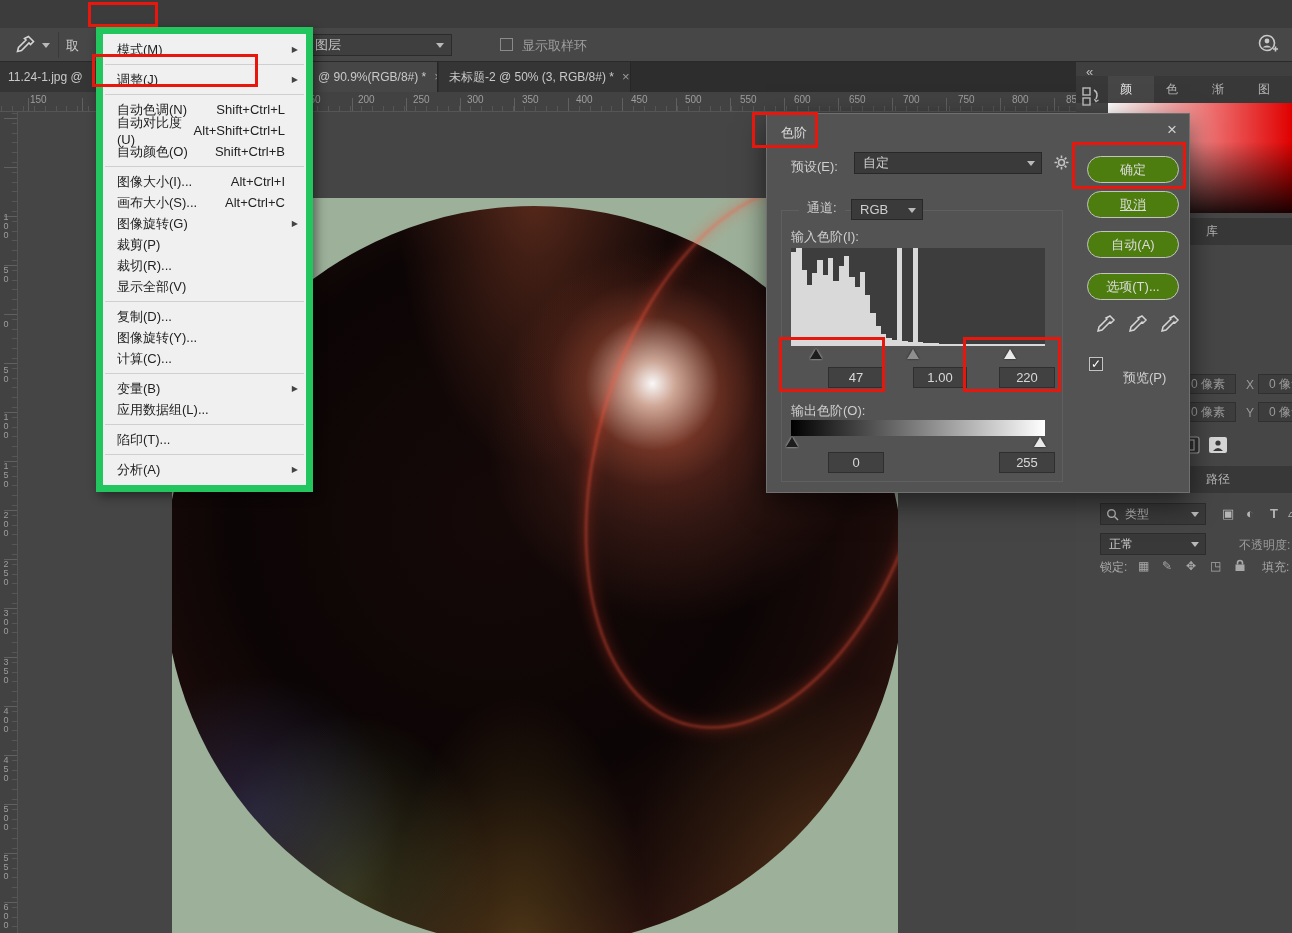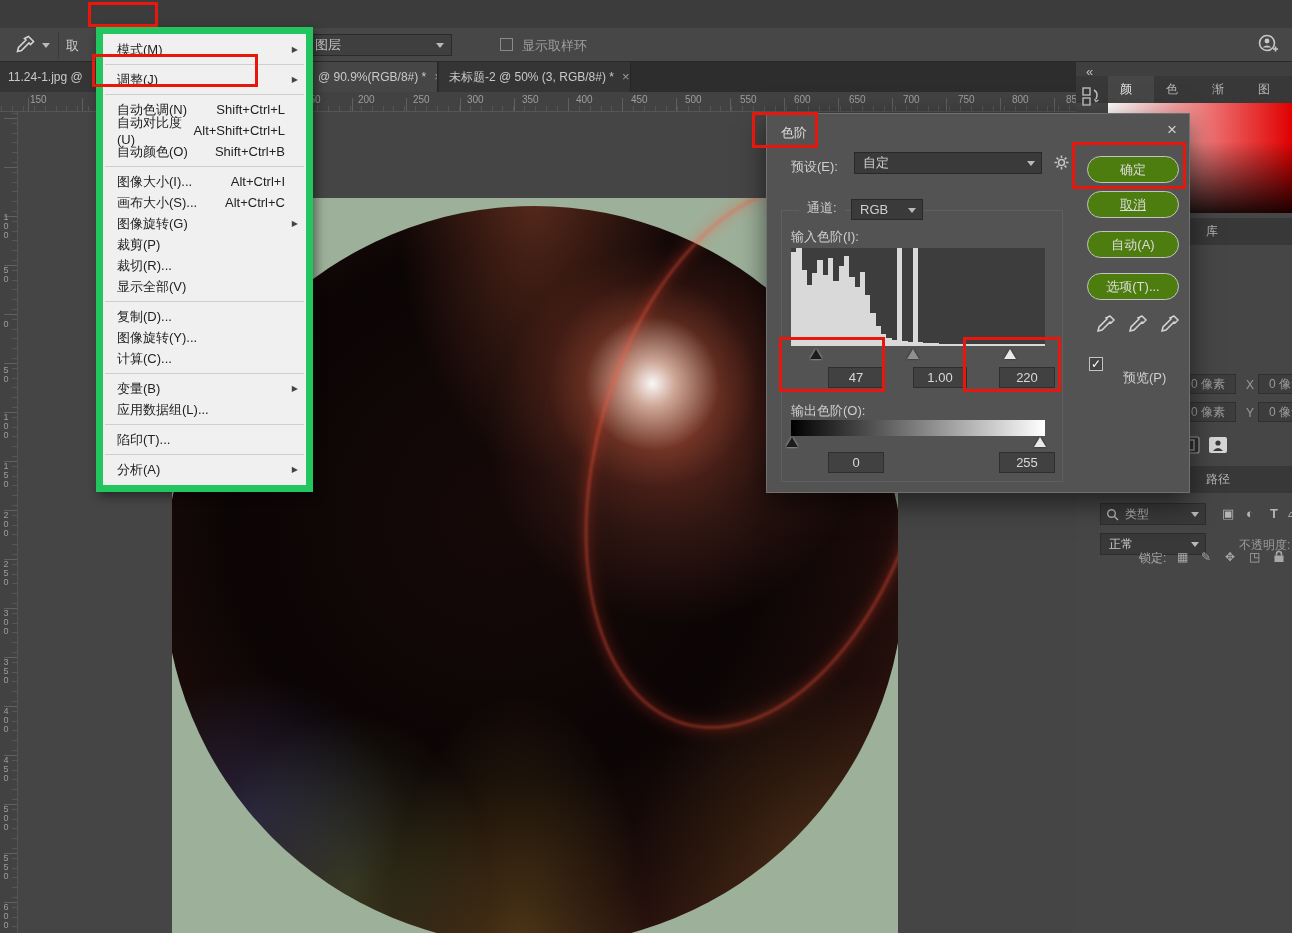--- a/index.html
+++ b/index.html
@@ -125,21 +125,21 @@
   .ifield { position:absolute; width:56px; height:20px; background:#3d3d3d; border:1px solid #303030;
             color:#9a9a9a; font-size:12px; line-height:18px; text-align:center; }
   .ilabel { position:absolute; color:#9a9a9a; font-size:12px; }
   #lay-search { position:absolute; left:24px; top:10px; width:106px; height:22px; background:#393939;
                 border:1px solid #2d2d2d; color:#b5b5b5; font-size:12px; line-height:20px; padding-left:24px; }
   #lay-search .chev { position:absolute; right:6px; top:8px; }
   .lay-ficon { position:absolute; top:13px; color:#b5b5b5; font-size:13px; }
   #lay-blend { position:absolute; left:24px; top:40px; width:106px; height:22px; background:#393939;
                border:1px solid #2d2d2d; color:#c9c9c9; font-size:12px; line-height:20px; padding-left:8px; }
   #lay-blend .chev { position:absolute; right:6px; top:8px; }
-  .lk { position:absolute; top:57px; color:#a8a8a8; font-size:12px;margin-left:39px; }
+  .lk { position:absolute; top:66px; color:#a8a8a8; font-size:12px; }
   #layer-row { position:absolute; left:0; top:92px; width:216px; height:46px; background:#6a6a6a; }
   #layer-thumb { position:absolute; left:56px; top:4px; width:44px; height:38px; background:#9db19a; border:1px solid #2c2c2c; }
   #layer-thumb i { position:absolute; left:5px; top:2px; width:34px; height:34px; border-radius:50%; display:block;
     background:radial-gradient(circle at 62% 28%, #8a4434 0%, #120707 55%, #3a1a12 90%); }
   #layer-name { position:absolute; left:112px; top:14px; color:#e6e6e6; font-size:13px; }
 
   
   .redbox { position:absolute; border:3px solid #e8170e; z-index:50; }
 
   svg { display:block; }

